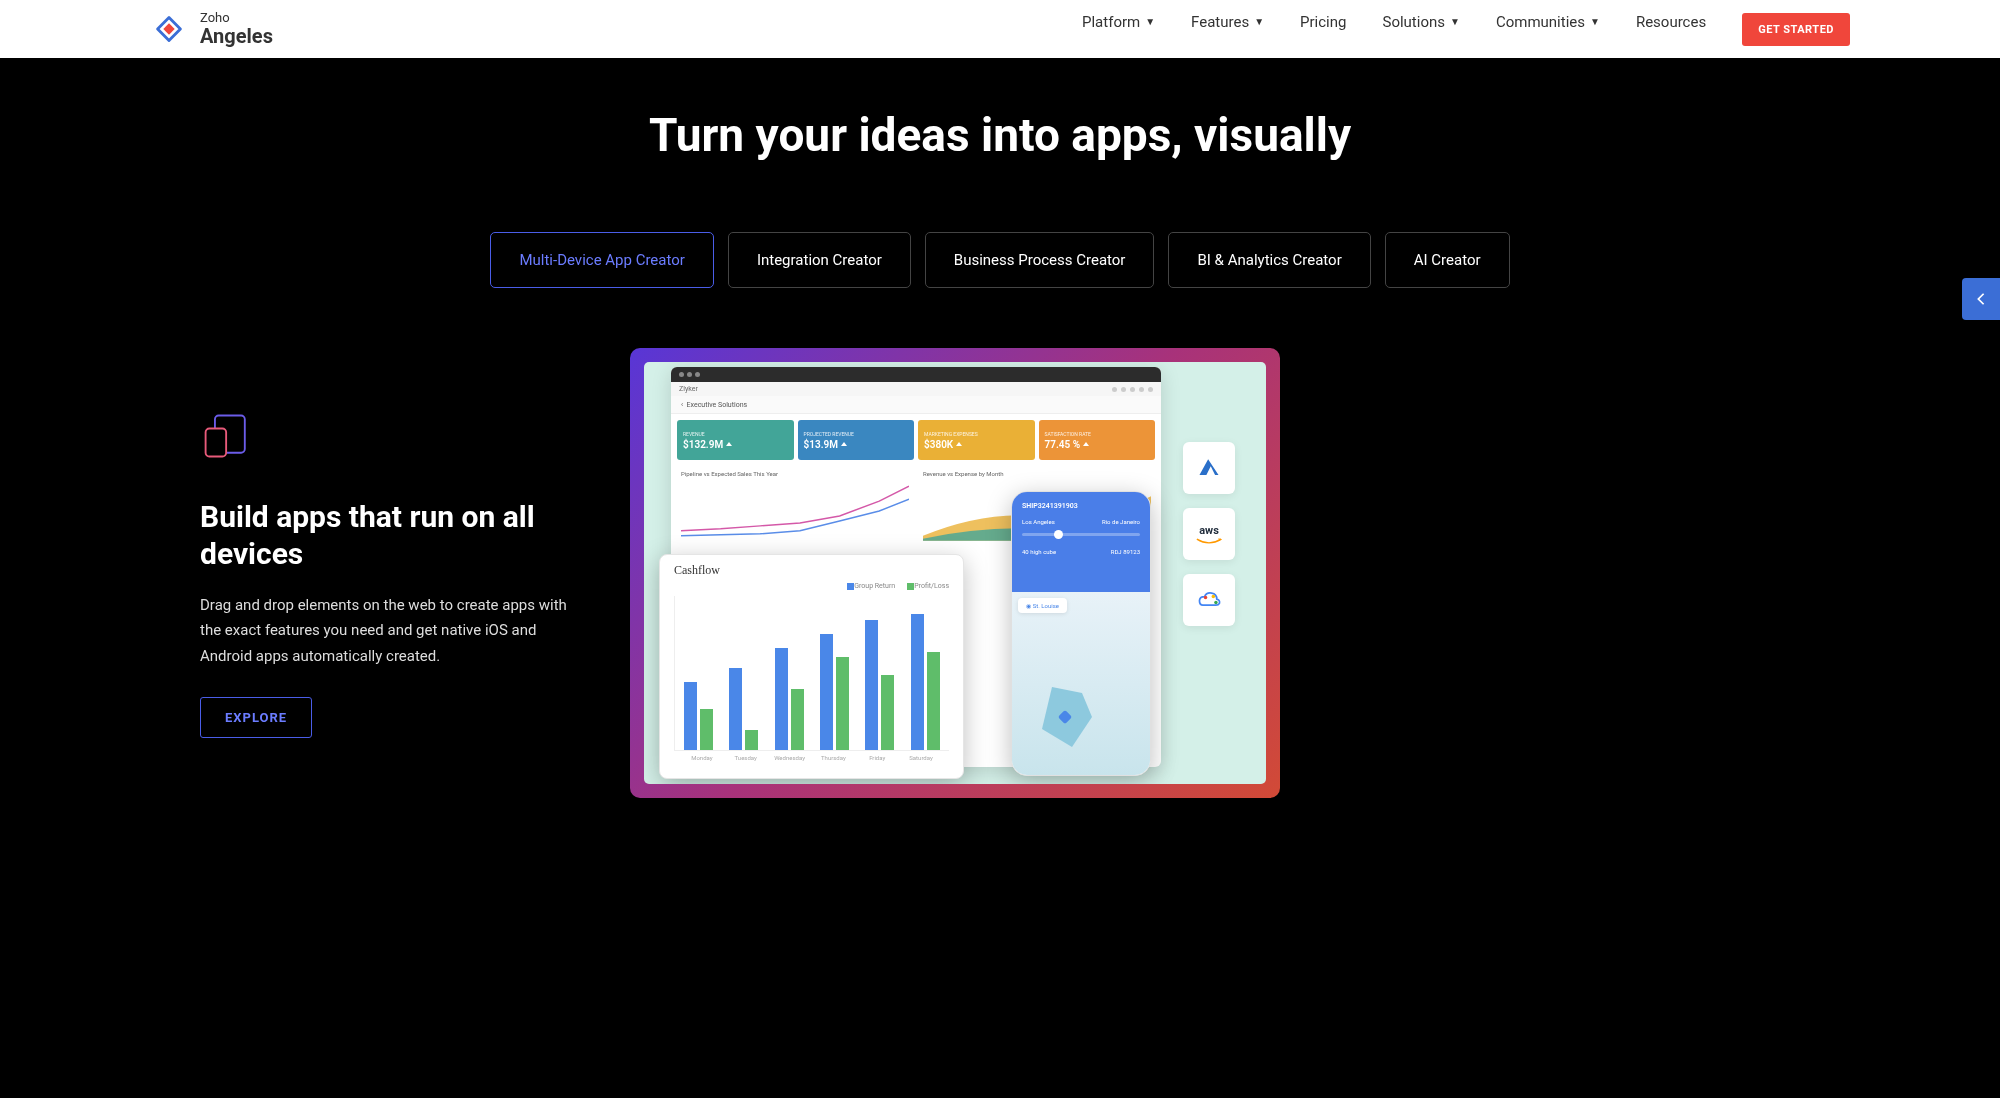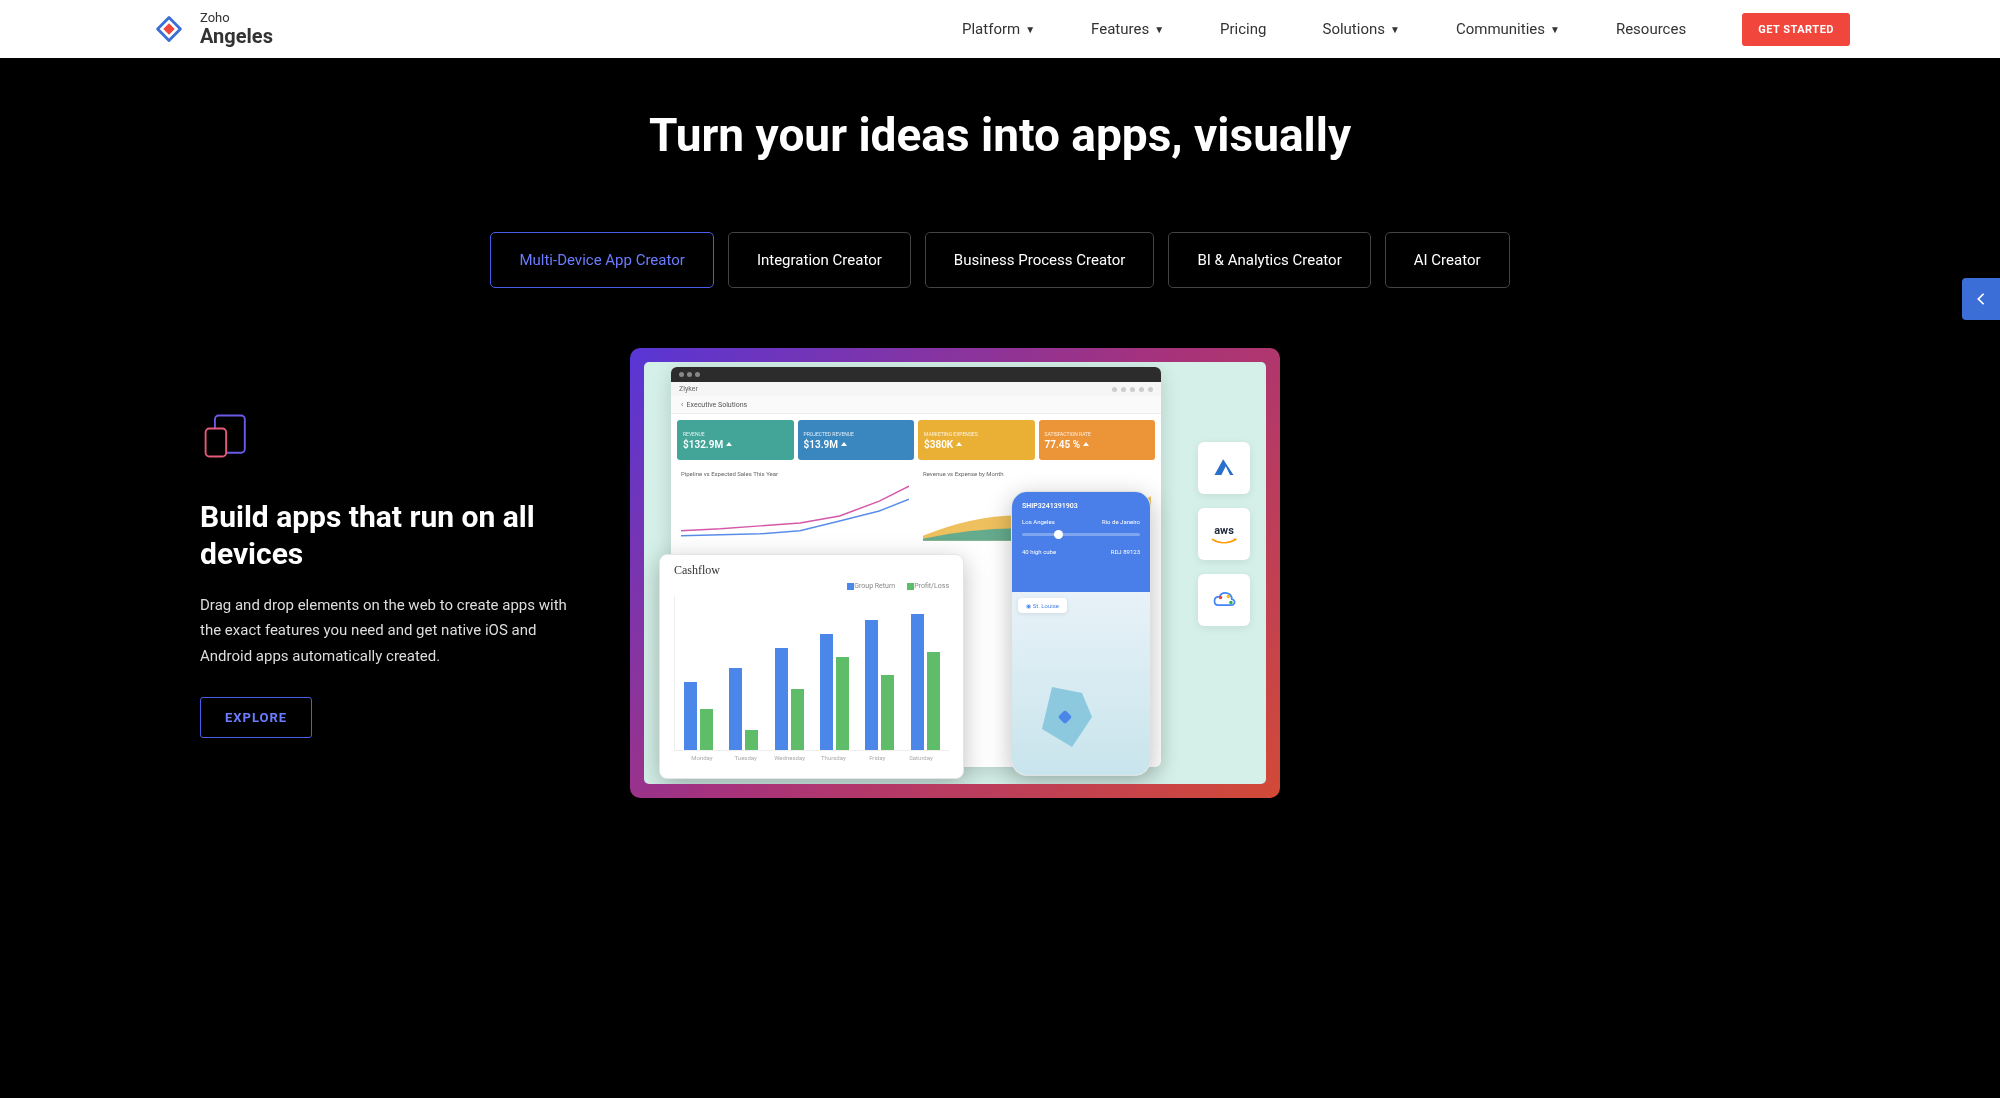--- a/index.html
+++ b/index.html
@@ -11,21 +11,21 @@
   display: flex;
   align-items: center;
   padding: 0 150px;
   justify-content: space-between;
 }
 .logo-area { display: flex; align-items: center; gap: 12px; }
 .logo-text { display: flex; flex-direction: column; line-height: 1.1; }
 .logo-line1 { font-size: 13px; color: #333; }
 .logo-line2 { font-size: 20px; font-weight: 700; color: #333; }
 
-.nav { display: flex; align-items: center; gap: 56px; }
+.nav { display: flex; align-items: flex-start; gap: 36px; }
 .nav-item { font-size: 15px; color: #333; cursor: pointer; display: flex; align-items: center; gap: 5px; }
 .caret { font-size: 10px; }
 .get-started-btn {
   background: #f0463b;
   color: #fff;
   font-size: 11px;
   font-weight: 700;
   padding: 10px 16px;
   border-radius: 3px;
   cursor: pointer;
@@ -290,21 +290,21 @@
   bottom:30px;
   left:30px;
   width:50px; height:60px;
   background:#8dc9de;
   clip-path: polygon(20% 0, 80% 10%, 100% 50%, 60% 100%, 0 70%);
 }
 .map-pin { position:absolute; bottom:55px; left:48px; width:10px; height:10px; background:#4a87e8; border-radius:2px; transform:rotate(45deg); }
 
 .cloud-icons {
   position: absolute;
-  right: 16px;
+  right: 31px;
   top: 80px;
   display: flex;
   flex-direction: column;
   gap: 14px;
 }
 .cloud-card {
   width: 52px;
   height: 52px;
   background: #fff;
   border-radius: 6px;

